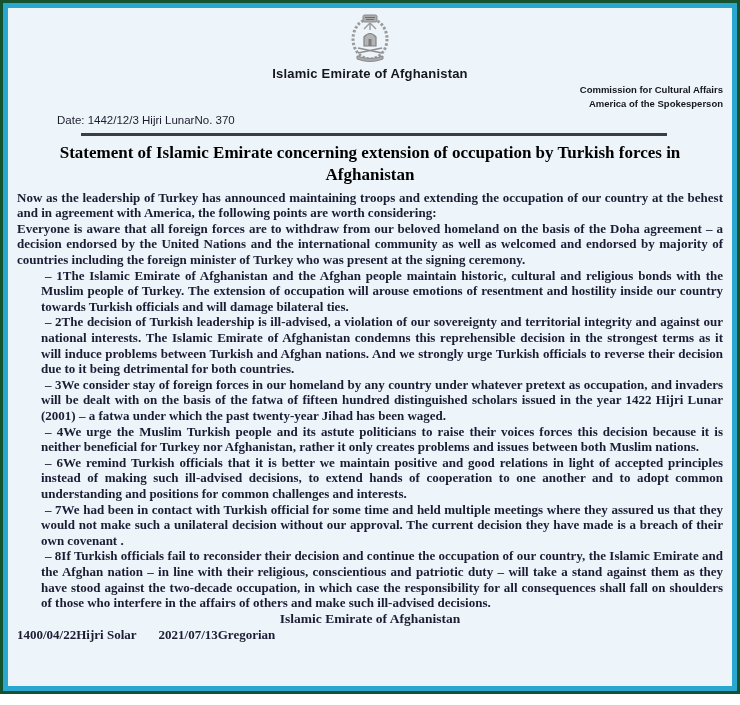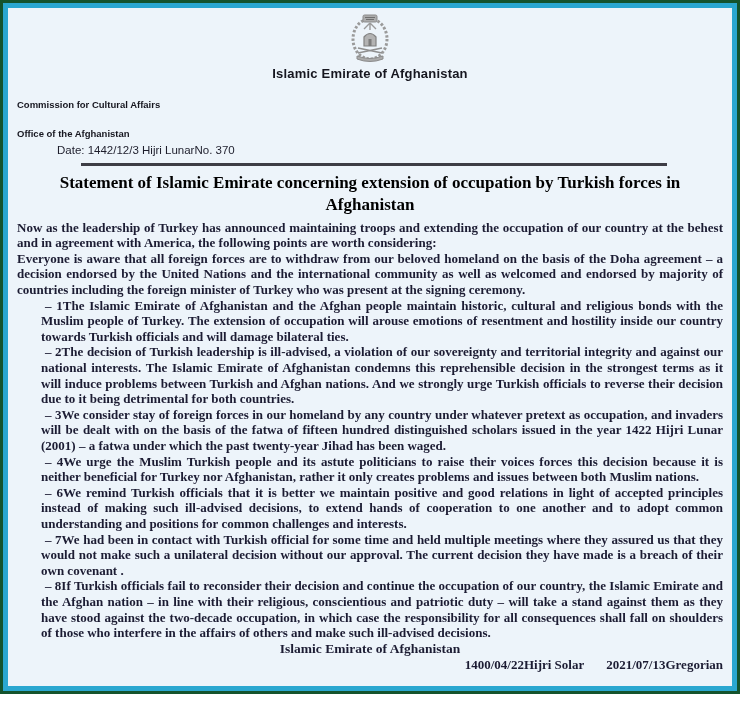--- a/index.html
+++ b/index.html
@@ -22,24 +22,24 @@
 
   
   .emblem-wrap { text-align: center; margin-top: 2px; height: 50px; }
   .org-name {
     text-align: center;
     font-family: "Liberation Sans", sans-serif;
     font-weight: bold; font-size: 13px; color: #16161f;
     letter-spacing: .2px; margin-top: 3px;
   }
   .dept {
-    text-align: left;
+    text-align: right;
     font-family: "Liberation Sans", sans-serif;
     font-weight: bold; font-size: 9.5px; color: #16161f;
-    margin-top: 18px;
+    margin-top: 3px;
   }
   .meta-row {
     display: flex; 
     font-family: "Liberation Sans", sans-serif;
     font-size: 11.5px; color: #1d1d2b;
     padding: 5px 118px 0 40px;
   }
   .rule {
     height: 2.5px; background: #3d3d45;
     width: 586px; margin: 7px 0 0 64px;
@@ -62,21 +62,21 @@
   }
   .body-text p.point { text-indent: 4px; margin-left: 24px; }
 
   
   .footer {
     font-family: "Liberation Serif", serif;
     font-weight: bold; font-size: 13px; line-height: 1.23;
     color: #1c1c33; text-align: center;
   }
   .footer .sig { font-size: 13.5px; }
-  .foot-dates { display: flex; justify-content: flex-end; gap: 22px; }
+  .foot-dates { display: flex; justify-content: flex-start; gap: 22px; }
 </style>
 </head>
 <body>
 
 <div class="page">
   <div class="inner">
 
     <div class="emblem-wrap">
       <svg width="52" height="50" viewBox="0 0 52 50">
 
@@ -92,21 +92,21 @@
         <rect x="24.5" y="26" width="3" height="7" fill="#7d7d7d"></rect>
 
         <path d="M14 40 L38 35 M14 35 L38 40" stroke="#8f8f8f" stroke-width="1.6"></path>
 
         <path d="M13 43 Q26 48 39 43 L39 46 Q26 51 13 46 Z" fill="#ababab" stroke="#8b8b8b" stroke-width="1"></path>
       </svg>
     </div>
 
     <div class="org-name">Islamic Emirate of Afghanistan</div>
     <div class="dept">Commission for Cultural Affairs</div>
-    <div class="dept">Office of the Afghanistan</div>
+    <div class="dept">America of the Spokesperson</div>
 
     <div class="meta-row">
       <span>Date: 1442/12/3 Hijri Lunar</span>
       <span>No. 370</span>
     </div>
 
     <div class="rule"></div>
 
     <div class="title">Statement of Islamic Emirate concerning extension of occupation by Turkish forces in Afghanistan</div>
 

